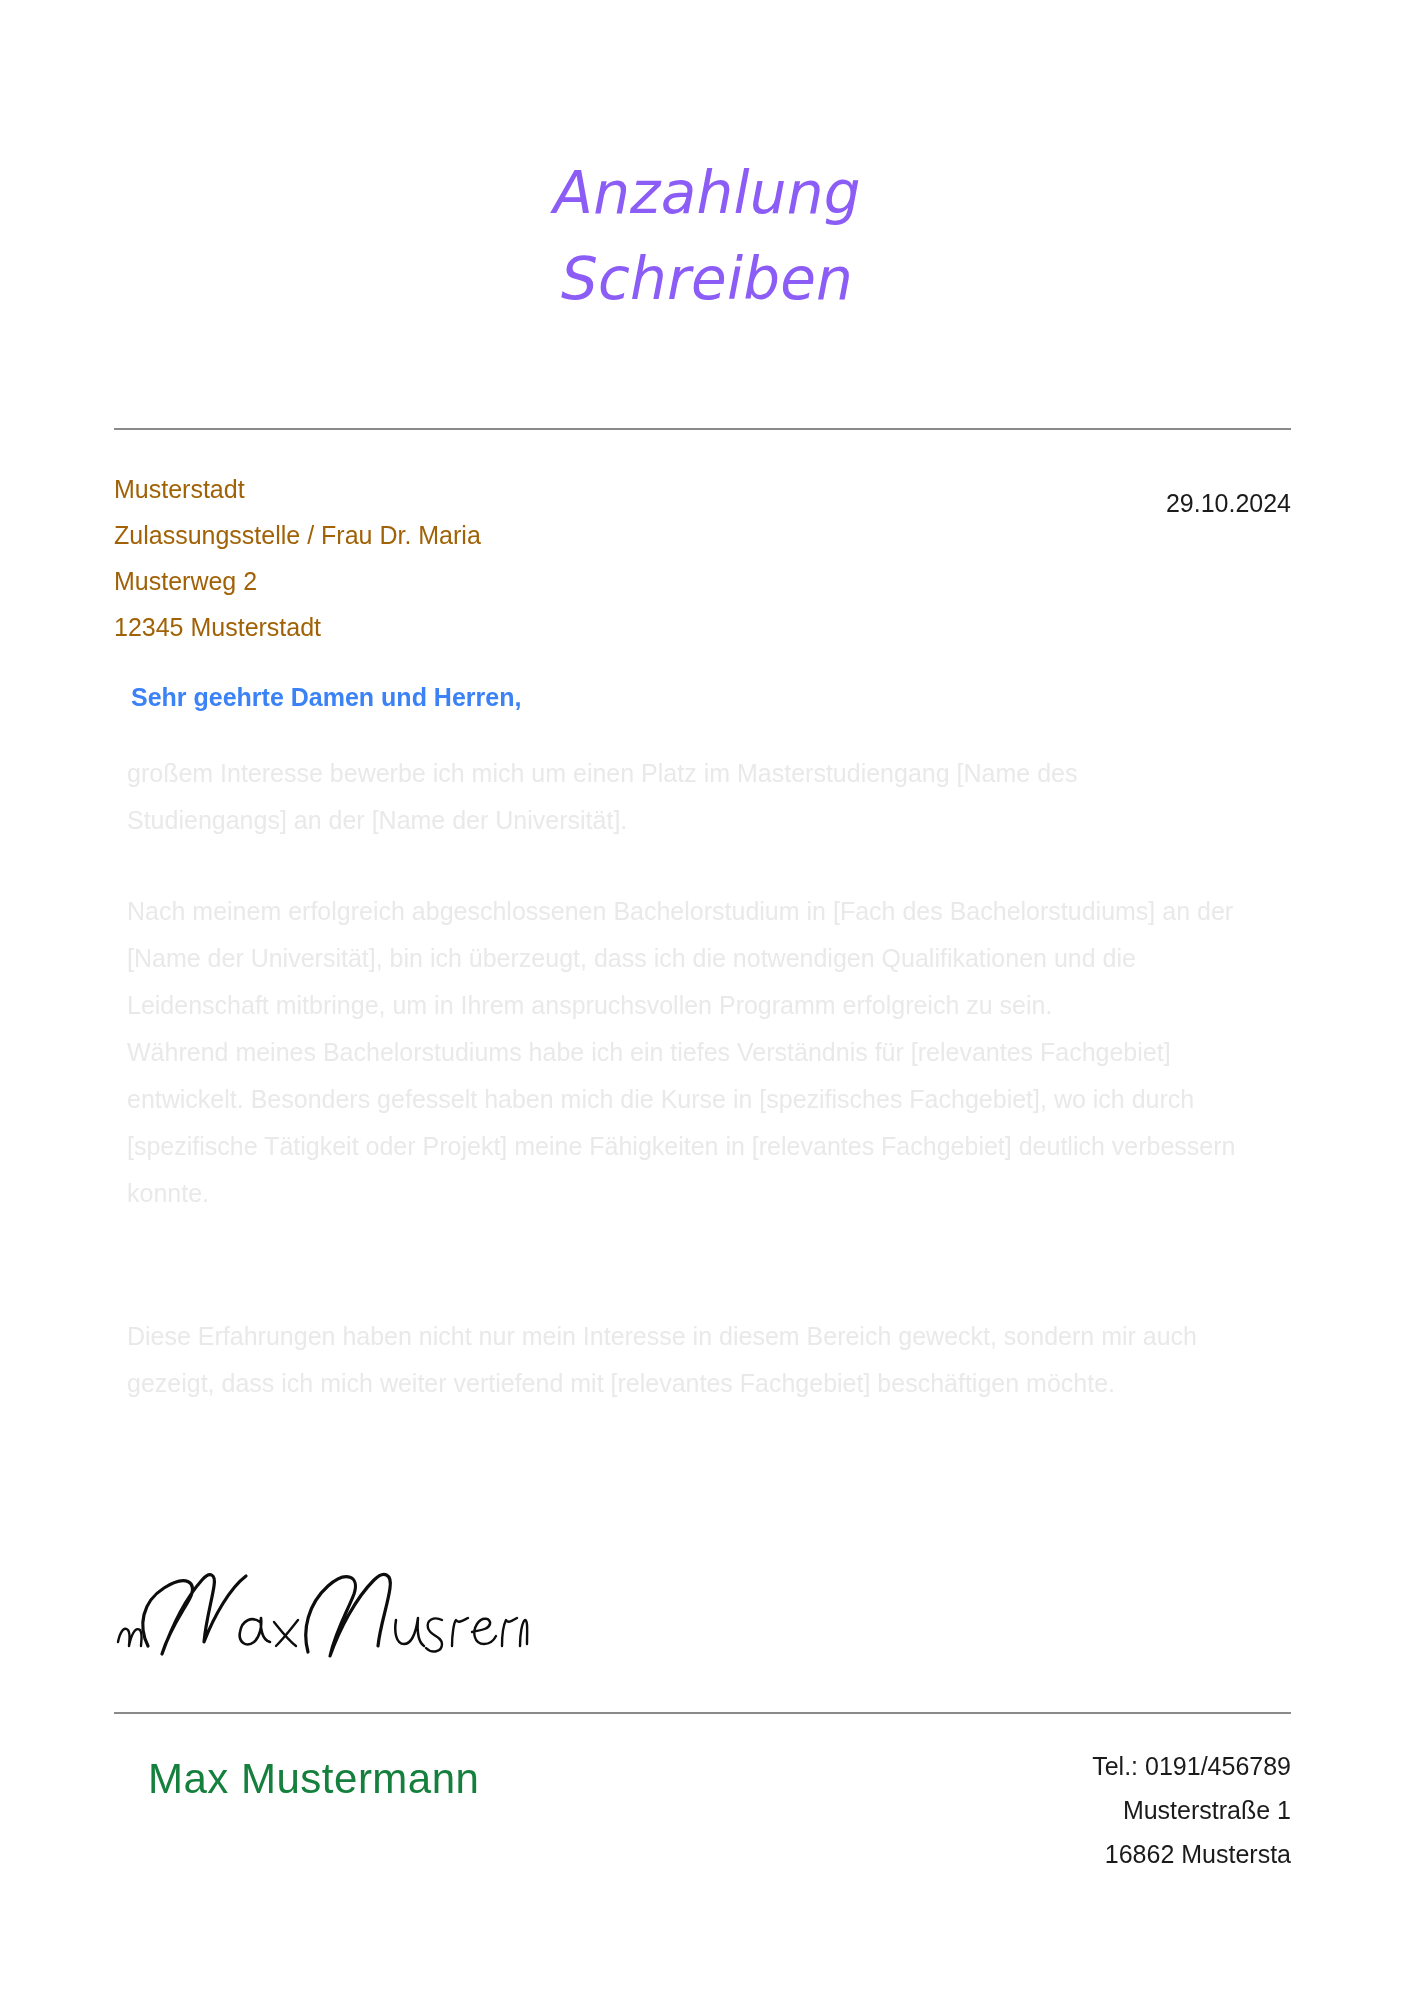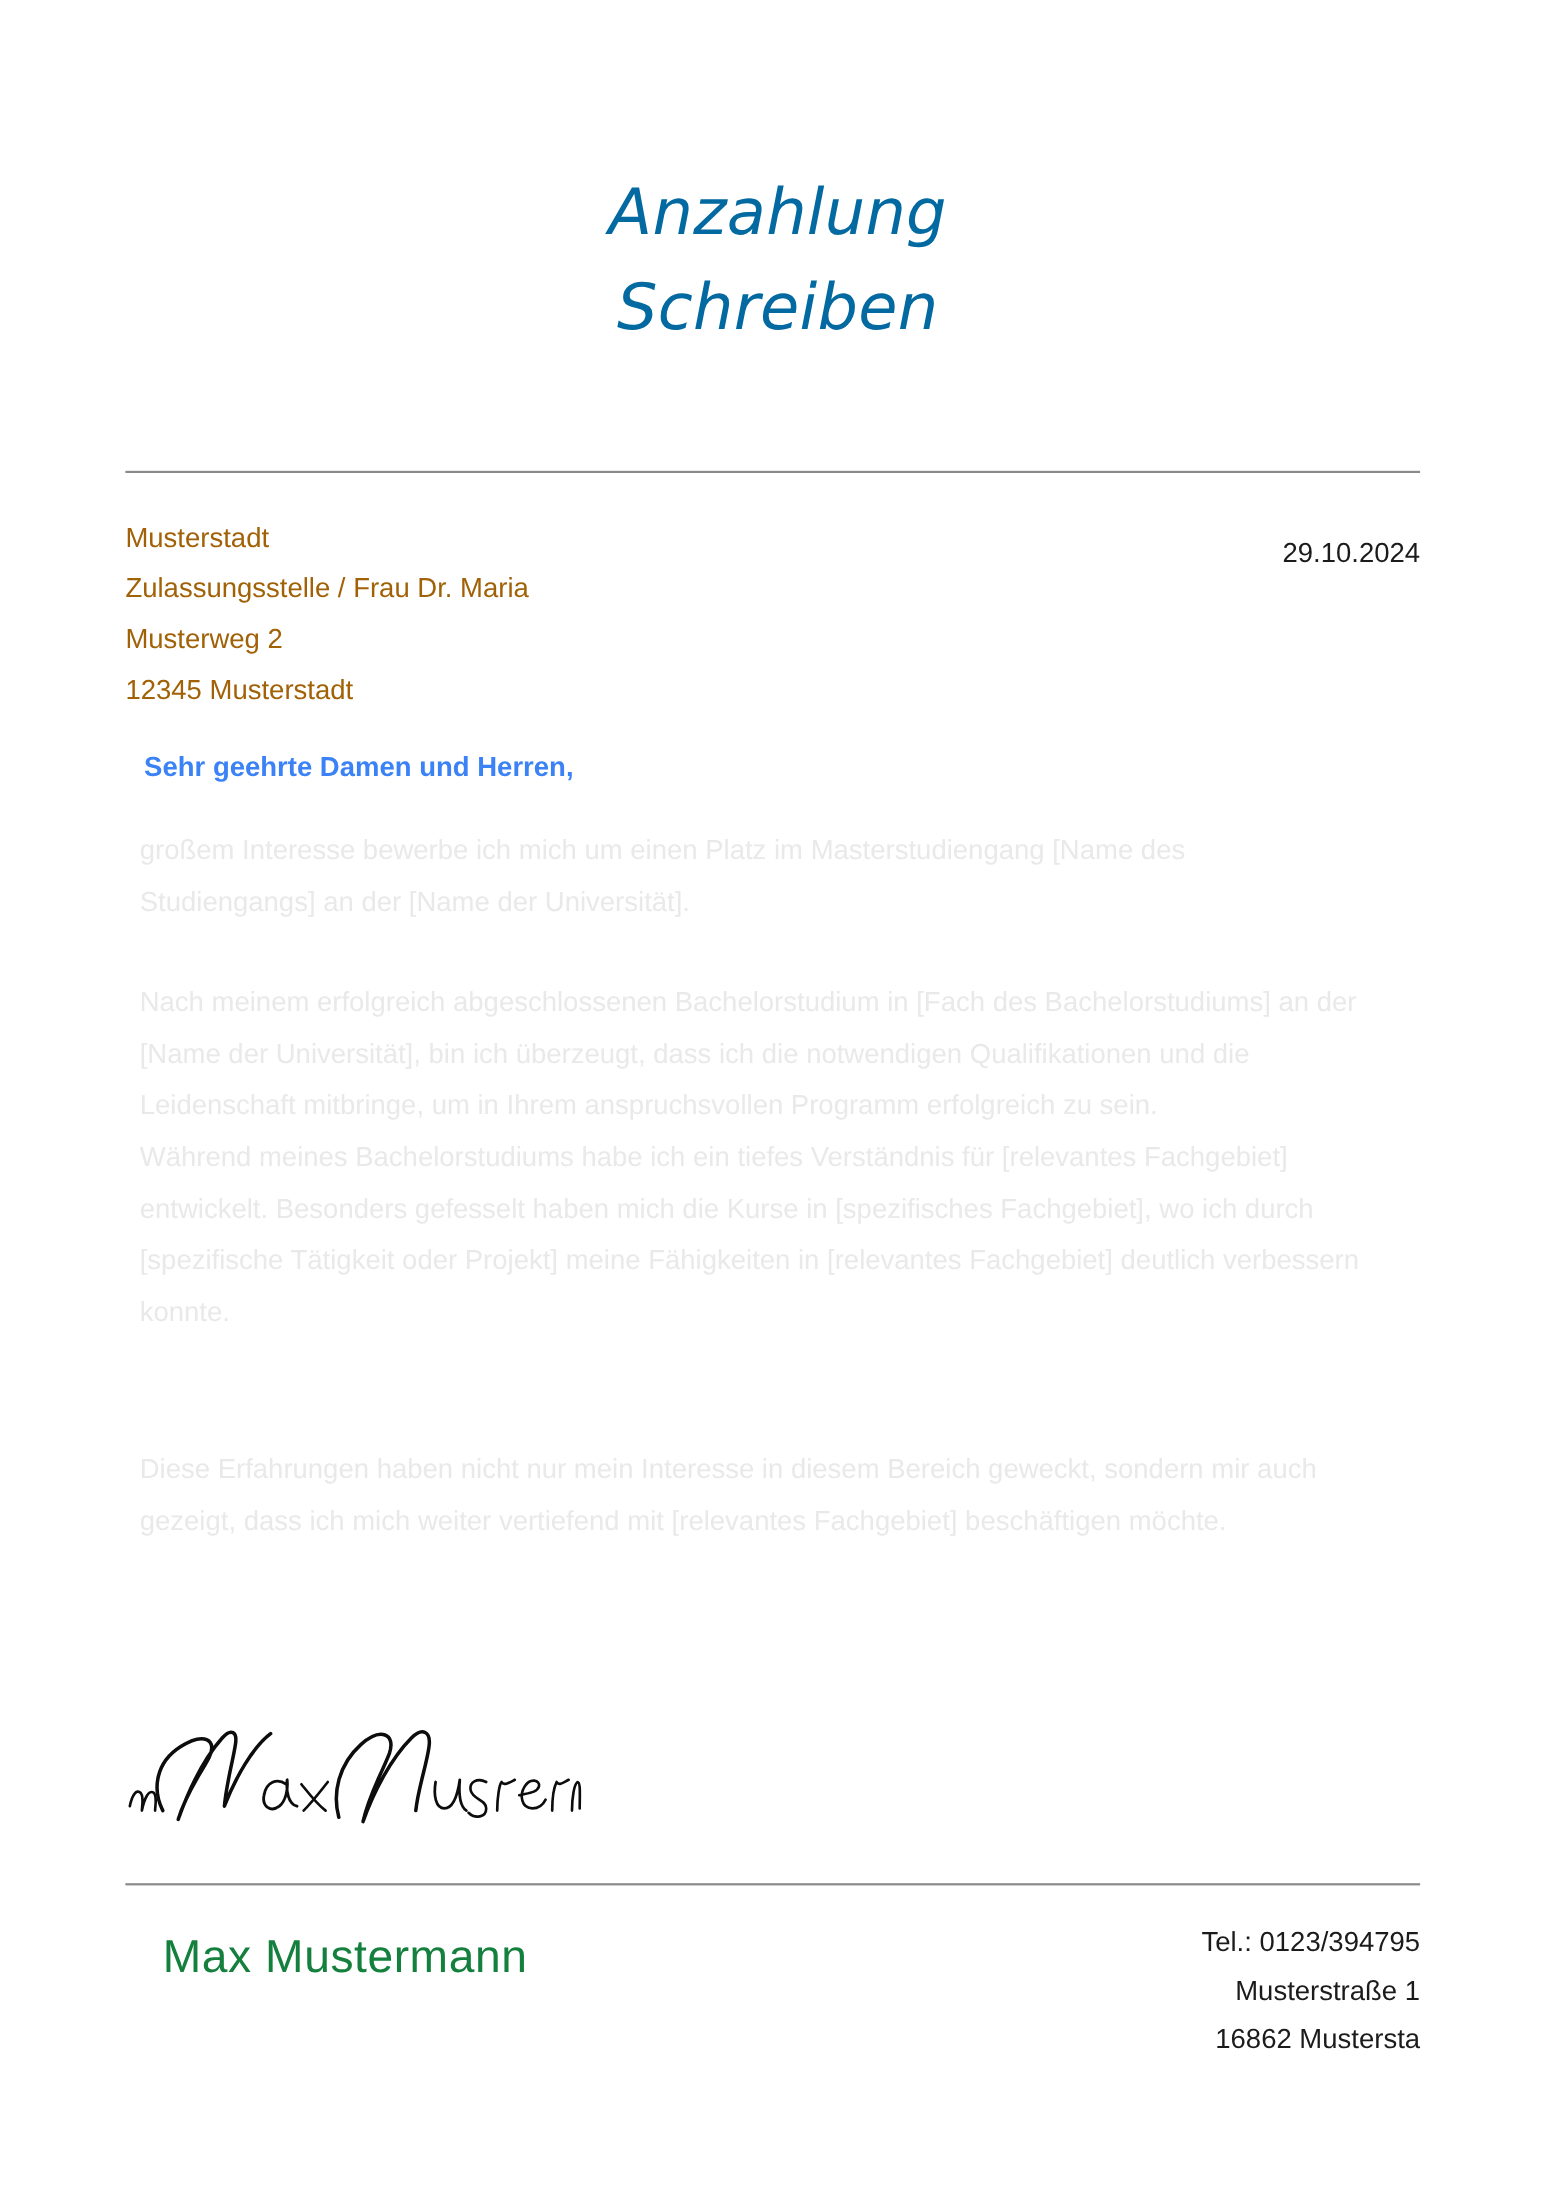--- a/index.html
+++ b/index.html
@@ -26,21 +26,21 @@
     width: 1414px;
     text-align: center;
   }
 
   .title-line {
     font-family: "DejaVu Sans", sans-serif;
     font-style: italic;
     font-weight: 400;
     font-size: 58px;
     line-height: 86px;
-    color: #0369a1;
+    color: #8b5cf6;
     letter-spacing: 0.2px;
   }
 
   
   .rule {
     position: absolute;
     left: 114px;
     width: 1177px;
     height: 2px;
     background: #8a8a8a;
@@ -201,18 +201,18 @@
         <path d="M408 92 C408 80, 410 68, 413 66 C416 66, 415 78, 415 90" stroke-width="2.4"></path>
       </g>
     </svg>
   </div>
 
   <div class="rule rule-foot"></div>
 
   <div class="footer-name">Max Mustermann</div>
 
   <div class="footer-contact">
-    <div>Tel.: 0123/394795</div>
+    <div>Tel.: 0191/456789</div>
     <div>Musterstraße 1</div>
     <div>16862 Mustersta</div>
   </div>
 
 </div>
 
 </body></html>

